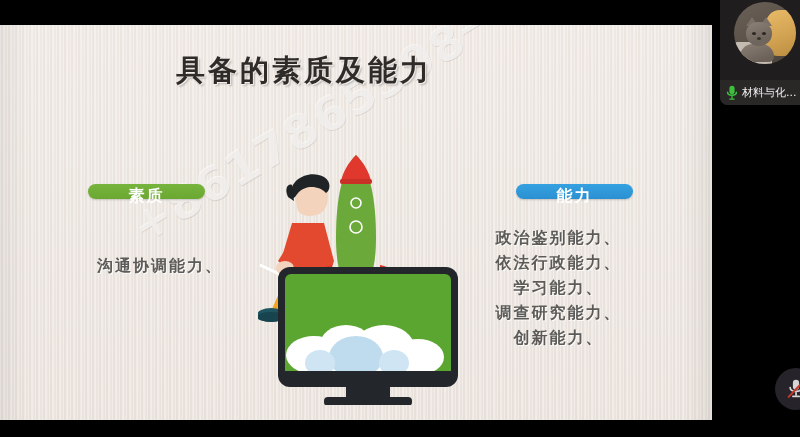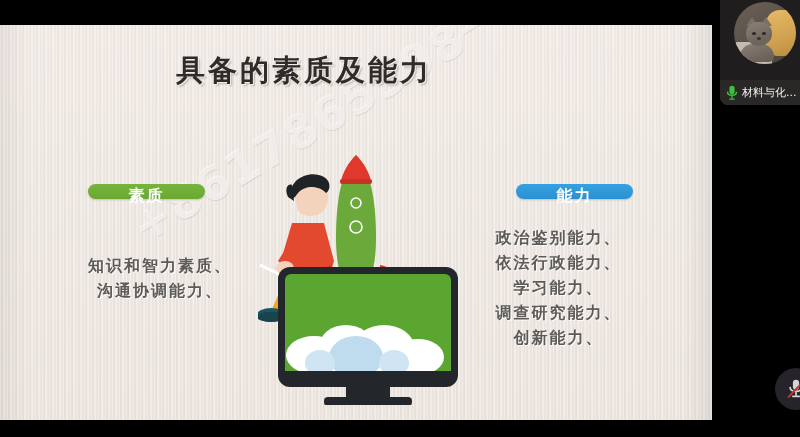--- a/index.html
+++ b/index.html
@@ -273,21 +273,20 @@
 
     <div class="watermark">+8617865398一切中美18一...</div>
 
     <div class="slide-title">具备的素质及能力</div>
 
     <div class="pill pill-left">素质</div>
 
     <div class="pill pill-right">能力</div>
 
     <div class="col col-left">
-      <div class="line">知识和智力素质、</div>
       <div class="line">沟通协调能力、</div>
     </div>
 
     <div class="col col-right">
       <div class="line">政治鉴别能力、</div>
       <div class="line">依法行政能力、</div>
       <div class="line">学习能力、</div>
       <div class="line">调查研究能力、</div>
       <div class="line">创新能力、</div>
     </div>

